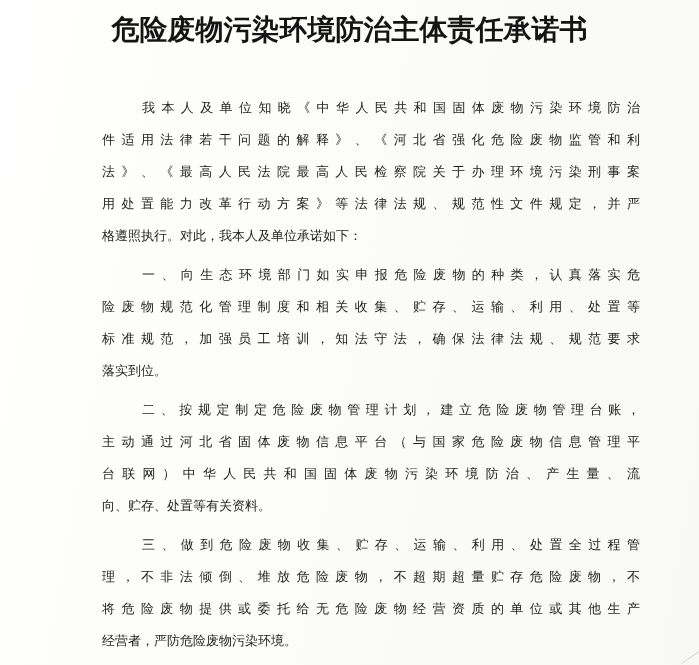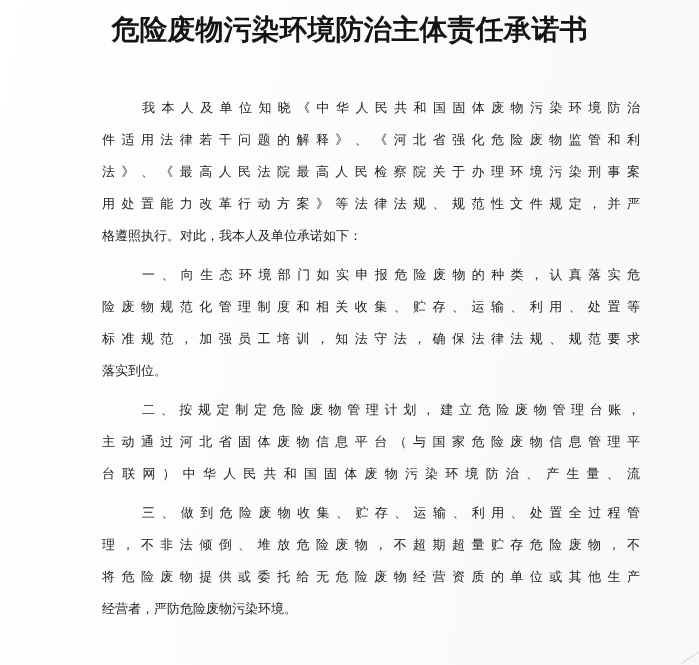--- a/index.html
+++ b/index.html
@@ -79,20 +79,21 @@
       <div class="para">
         <div class="line indent">一、向生态环境部门如实申报危险废物的种类，认真落实危</div>
         <div class="line">险废物规范化管理制度和相关收集、贮存、运输、利用、处置等</div>
         <div class="line">标准规范，加强员工培训，知法守法，确保法律法规、规范要求</div>
         <div class="line last">落实到位。</div>
       </div>
       <div class="para">
         <div class="line indent">二、按规定制定危险废物管理计划，建立危险废物管理台账，</div>
         <div class="line">主动通过河北省固体废物信息平台（与国家危险废物信息管理平</div>
         <div class="line">台联网）中华人民共和国固体废物污染环境防治、产生量、流</div>
+        <div class="line last">向、贮存、处置等有关资料。</div>
       </div>
       <div class="para">
         <div class="line indent">三、做到危险废物收集、贮存、运输、利用、处置全过程管</div>
         <div class="line">理，不非法倾倒、堆放危险废物，不超期超量贮存危险废物，不</div>
         <div class="line">将危险废物提供或委托给无危险废物经营资质的单位或其他生产</div>
         <div class="line last">经营者，严防危险废物污染环境。</div>
       </div>
     </div>
 
   <div class="corner-mark"></div>

